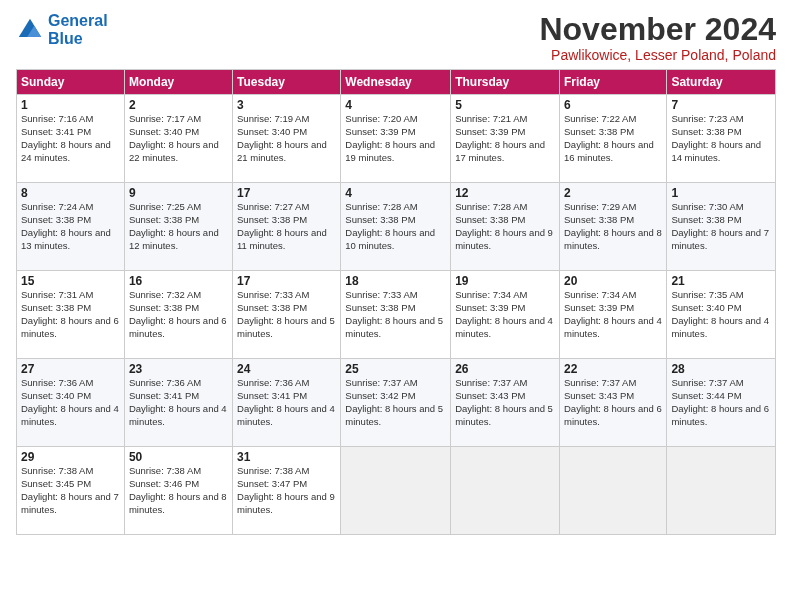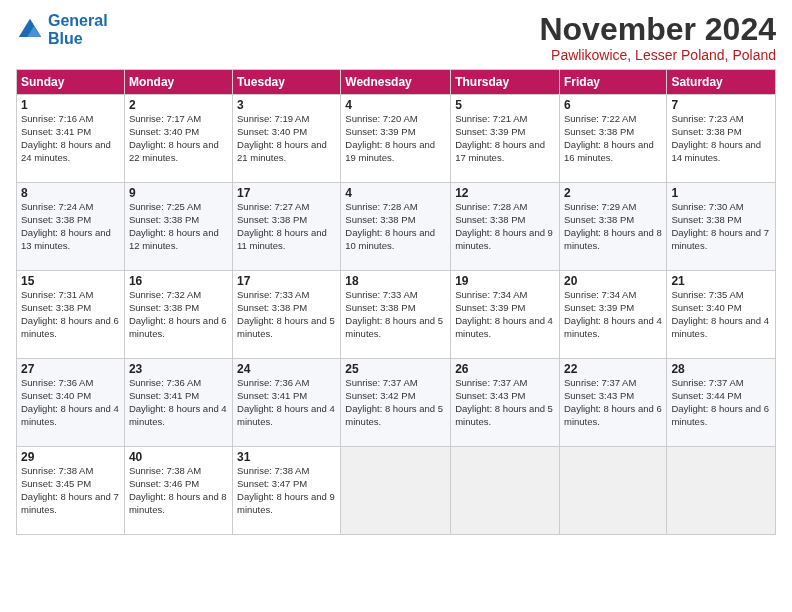--- a/index.html
+++ b/index.html
@@ -247,21 +247,21 @@
           <span class="day-num">28</span>
           <span class="day-info">Sunrise: 7:37 AM<br>Sunset: 3:44 PM<br>Daylight: 8 hours and 6 minutes.</span>
         </td>
         </tr>
         <tr>
           <td>
           <span class="day-num">29</span>
           <span class="day-info">Sunrise: 7:38 AM<br>Sunset: 3:45 PM<br>Daylight: 8 hours and 7 minutes.</span>
         </td>
           <td>
-          <span class="day-num">40</span>
+          <span class="day-num">50</span>
           <span class="day-info">Sunrise: 7:38 AM<br>Sunset: 3:46 PM<br>Daylight: 8 hours and 8 minutes.</span>
         </td>
           <td>
           <span class="day-num">31</span>
           <span class="day-info">Sunrise: 7:38 AM<br>Sunset: 3:47 PM<br>Daylight: 8 hours and 9 minutes.</span>
         </td>
           <td class="empty-cell"></td>
           <td class="empty-cell"></td>
           <td class="empty-cell"></td>
           <td class="empty-cell"></td>

